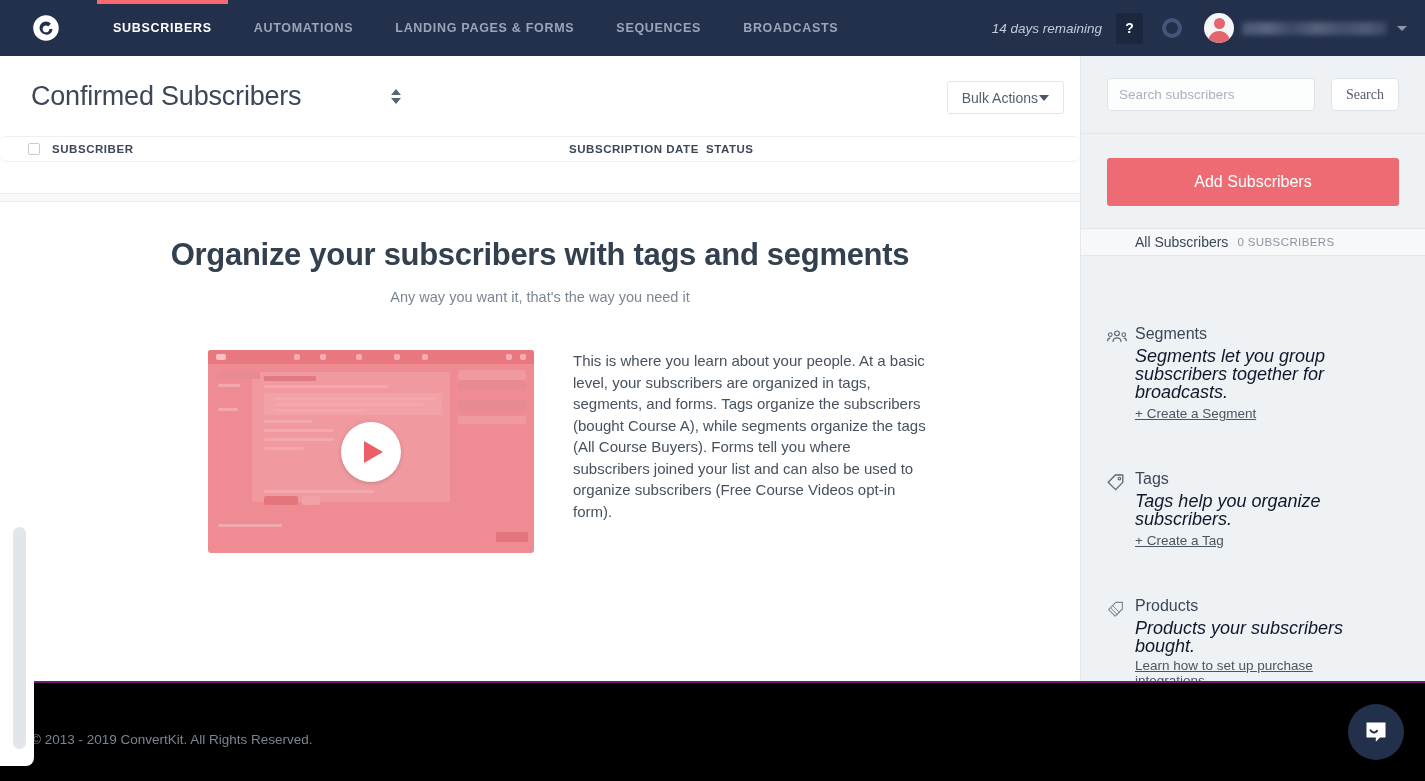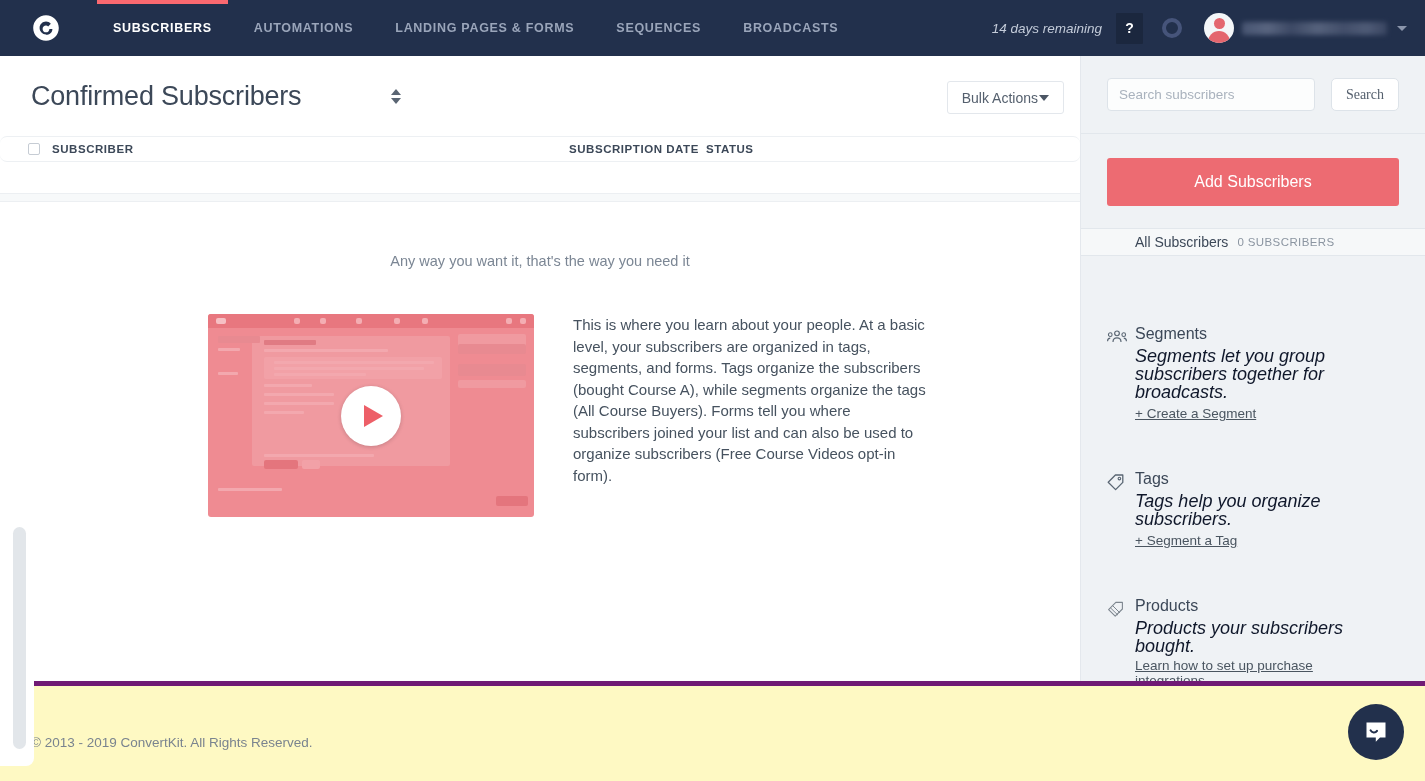--- a/index.html
+++ b/index.html
@@ -316,22 +316,22 @@
   .sb-sec-link {
     font-size: 13.5px; color: #4a5560;
     text-decoration: underline;
     cursor: pointer; display: inline-block;
   }
 
   
   .footer {
     position: absolute; top: 681px; left: 0;
     width: 1425px; height: 100px;
-    background: #fef9c3;
-    border-top: 5px solid #701a75;
+    background: #000000;
+    border-top: 2px solid #701a75;
   }
   .footer-text {
     position: absolute; left: 31px; top: 49px;
     font-size: 13.5px; color: #7a848f;
   }
 
   
   .left-scroll-panel {
     position: absolute; left: -14px; top: 516px;
     width: 48px; height: 250px;
@@ -418,20 +418,21 @@
       <div class="th-check"></div>
       <div class="th-sub">SUBSCRIBER</div>
       <div class="th-date">SUBSCRIPTION DATE</div>
       <div class="th-status">STATUS</div>
     </div>
   </div>
   <div class="table-empty-row"></div>
   <div class="table-gray-strip"></div>
 
   <div class="hero">
+    <h1>Organize your subscribers with tags and segments</h1>
     <div class="sub">Any way you want it, that's the way you need it</div>
 
     <div class="hero-body">
 
       <div class="video-thumb">
         <div class="vt-fakeui">
           <div class="vt-nav"></div>
           <div class="vt-dot" style="left:8px;background:#f6c0c4;width:10px;"></div>
           <div class="vt-dot" style="left:86px;"></div>
           <div class="vt-dot" style="left:112px;"></div>
@@ -513,21 +514,21 @@
     <div class="sb-section">
       <div class="sb-ic">
         <svg width="18" height="18" viewBox="0 0 18 18">
           <path d="M1.2 8.2 8.4 1h7.4v7.4l-7.2 7.2z" fill="none" stroke="#5a6673" stroke-width="1.3" stroke-linejoin="round"></path>
           <circle cx="12.4" cy="4.6" r="1.3" fill="none" stroke="#5a6673" stroke-width="1.1"></circle>
         </svg>
       </div>
       <div class="sb-sec-body">
         <div class="sb-sec-title">Tags</div>
         <div class="sb-sec-desc">Tags help you organize subscribers.</div>
-        <a class="sb-sec-link">+ Segment a Tag</a>
+        <a class="sb-sec-link">+ Create a Tag</a>
       </div>
     </div>
 
     <div class="sb-section">
       <div class="sb-ic">
         <svg width="18" height="18" viewBox="0 0 18 18">
           <path d="M1.6 8.6 8.8 1.4h6.6v6.6L8.2 15.2z" fill="none" stroke="#7d868f" stroke-width="1.1" stroke-linejoin="round"></path>
           <path d="M3.4 6.8 11 14.2" stroke="#7d868f" stroke-width="1"></path>
           <path d="M5.6 4.6 13 12" stroke="#7d868f" stroke-width="1"></path>
         </svg>

